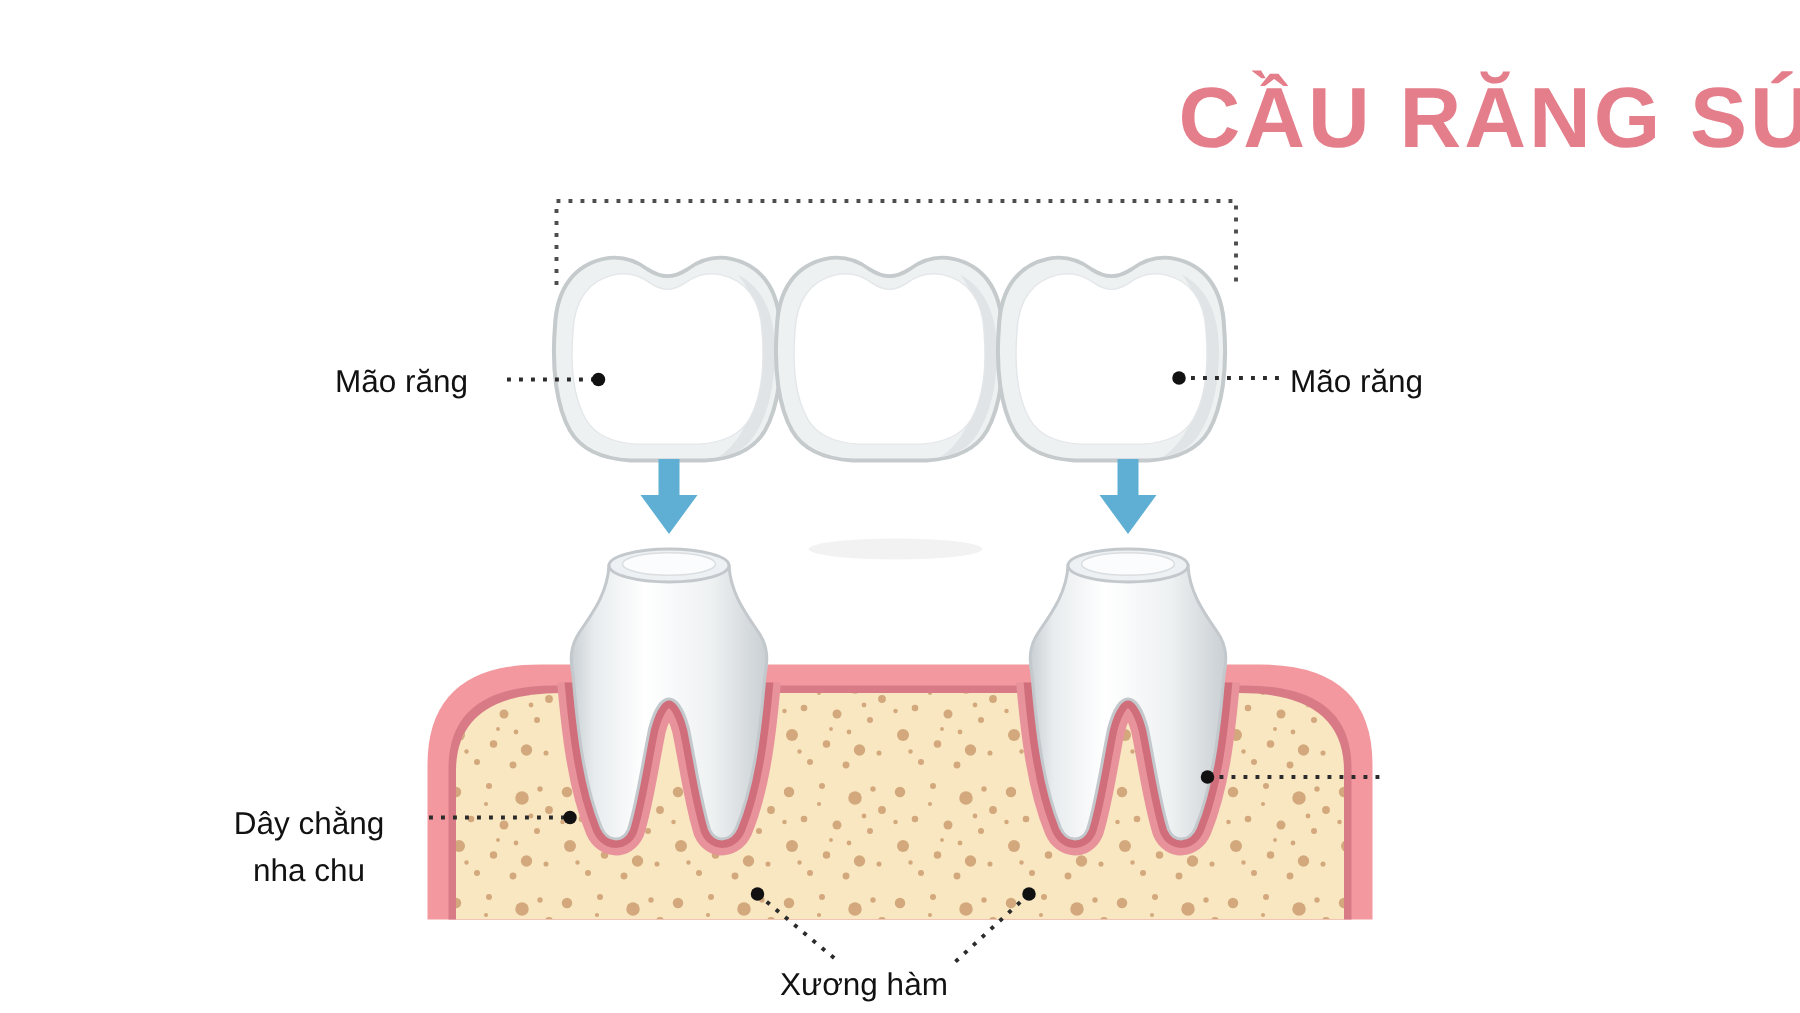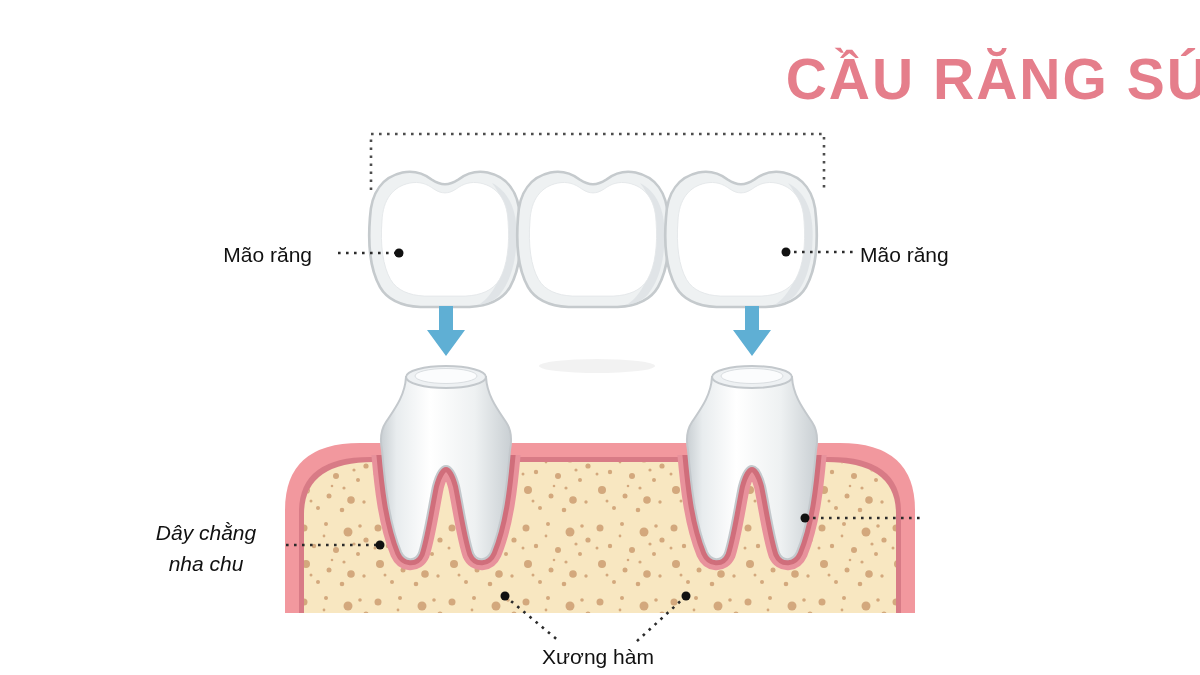--- a/index.html
+++ b/index.html
@@ -138,21 +138,21 @@
     <line x1="505" y1="596" x2="560" y2="642" stroke="#2b2b2b" stroke-width="2.6" stroke-dasharray="2.6 5.4"></line>
     <circle cx="505" cy="596" r="4.5" fill="#111"></circle>
     <line x1="686" y1="596" x2="636" y2="642" stroke="#2b2b2b" stroke-width="2.6" stroke-dasharray="2.6 5.4"></line>
     <circle cx="686" cy="596" r="4.5" fill="#111"></circle>
   </svg>
 
   <div class="label right-align" style="top:239px;left:140px;width:172px;">Mão răng</div>
 
   <div class="label" style="top:239px;left:860px;">Mão răng</div>
 
-  <div class="label center-align" style="top:517px;left:128px;width:156px;font-style:italic;">
+  <div class="label center-align" style="top:534px;left:128px;width:156px;">
     <span>Dây chằng</span><br>
     <span>nha chu</span>
   </div>
 
 
-  <div class="label center-align" style="top:641px;left:498px;width:200px;">Xương hàm</div>
+  <div class="label center-align" style="top:641px;left:476px;width:200px;">Xương hàm</div>
 
 </div>
 
 </body></html>

